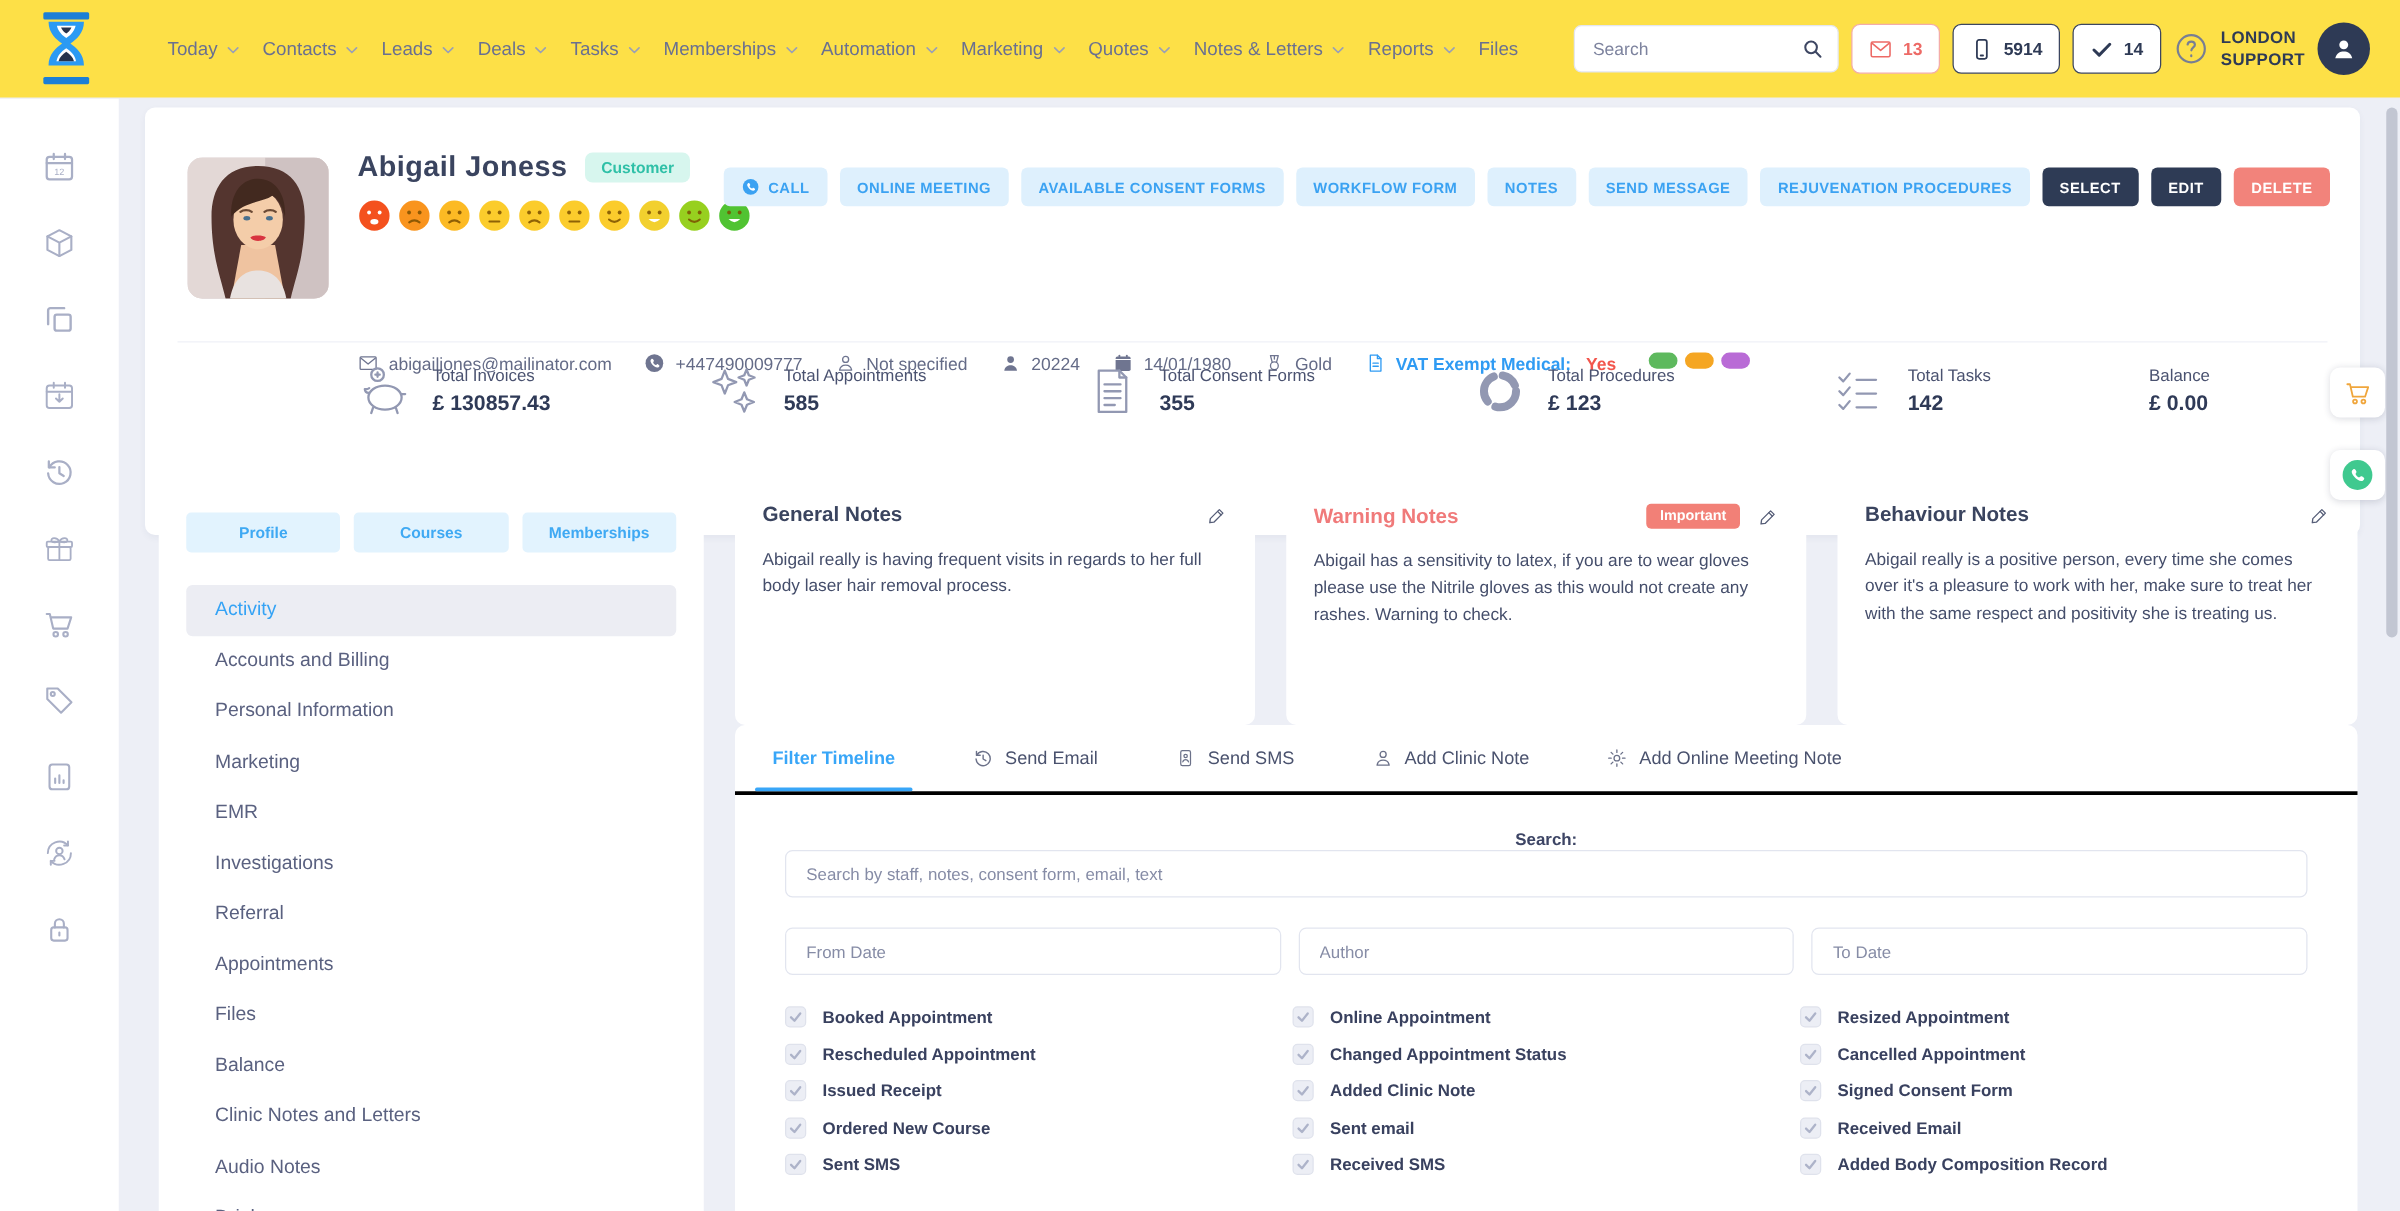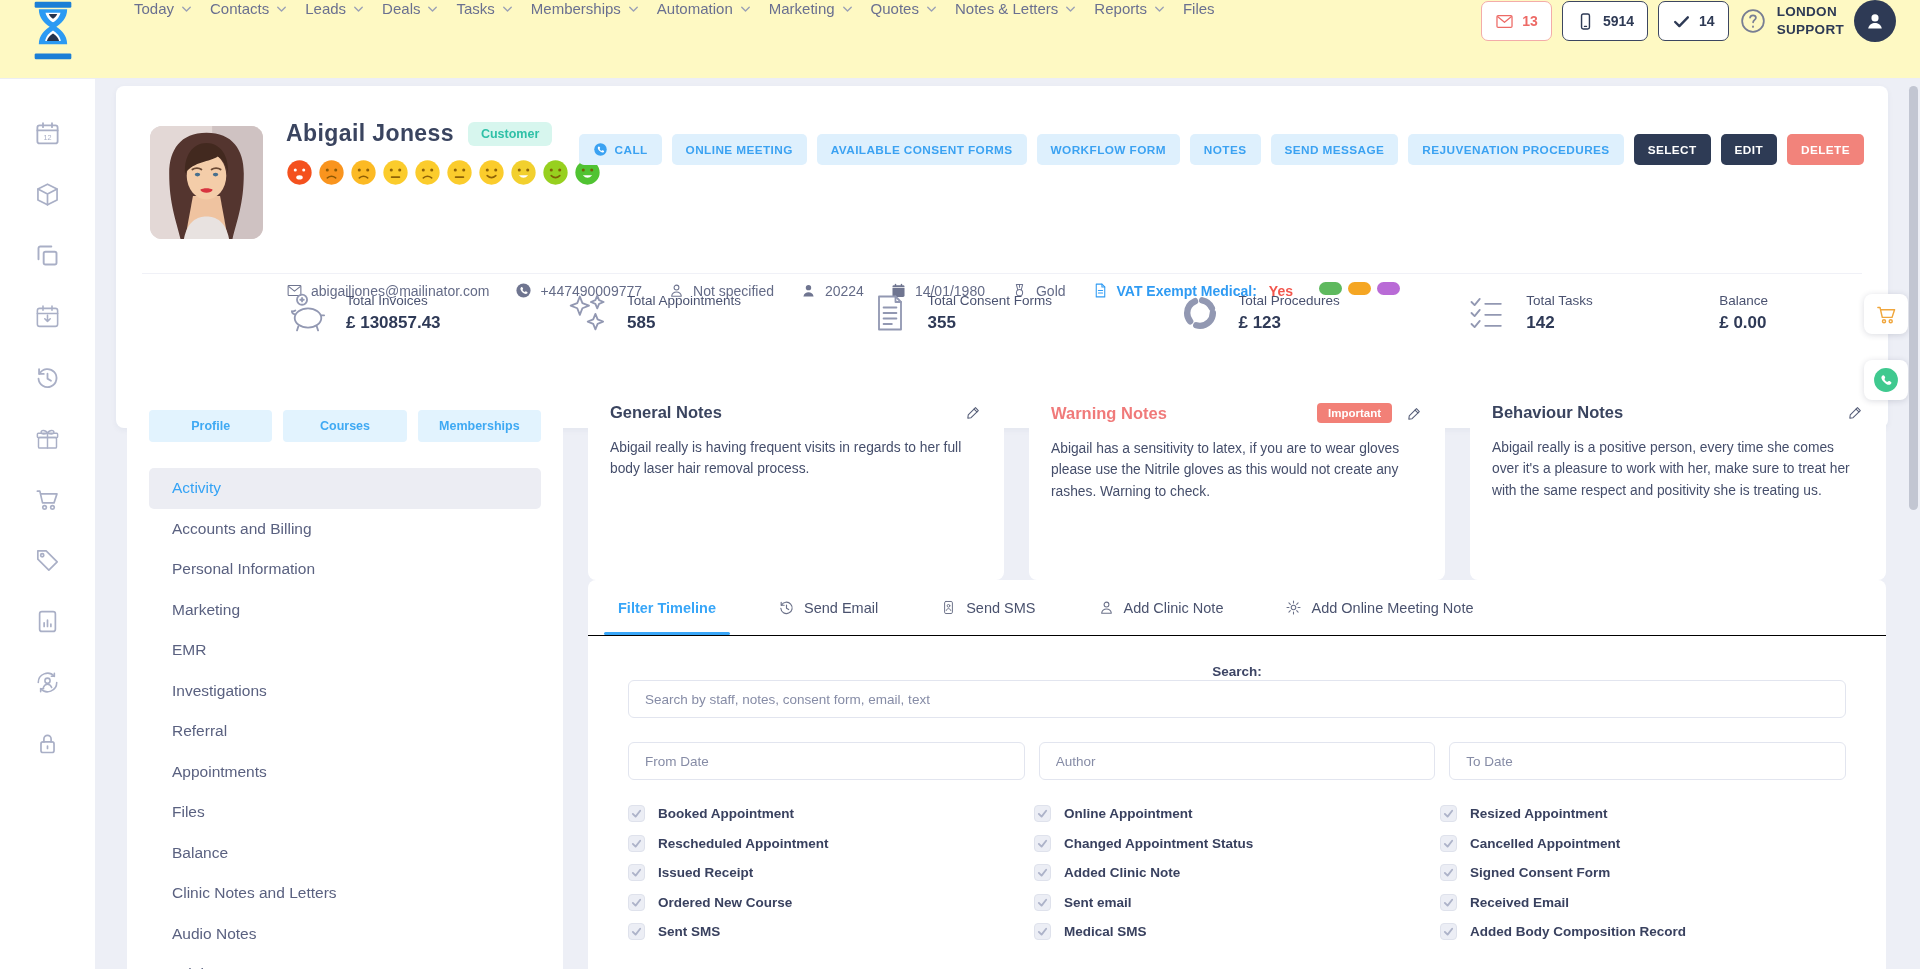--- a/index.html
+++ b/index.html
@@ -2,21 +2,21 @@
 <html><head>
 <meta charset="utf-8">
 <style>
   *{box-sizing:border-box;margin:0;padding:0}
   html,body{width:1920px;height:969px;overflow:hidden}
   body{background:#edeff6;font-family:"Liberation Sans",sans-serif;color:#3a445f;position:relative}
   .icn{display:inline-flex;align-items:center;justify-content:center}
   .icn svg{width:100%;height:100%}
 
   
-  .topbar{position:absolute;top:0;left:0;width:1920px;height:78px;background:#fef9c3;display:flex;align-items:flex-start;z-index:6;box-shadow:0 1px 0 #eceef4}
+  .topbar{position:absolute;top:0;left:0;width:1920px;height:78px;background:#fde047;display:flex;align-items:center;z-index:6;box-shadow:0 1px 0 #eceef4}
   .logo{width:50px;height:62px;margin-left:28px;flex:none}
   .nav{display:flex;align-items:center;gap:18px;margin-left:56px}
   .nav-item{display:flex;align-items:center;gap:7px;font-size:15px;color:#6a7090;font-weight:500;cursor:pointer;white-space:nowrap}
   .nav-item .chev{width:11px;height:9px;color:#9aa0b5;margin-top:2px}
   .top-right{margin-left:auto;display:flex;align-items:center;gap:10px;margin-right:24px}
   .searchbox{display:flex;align-items:center;height:38px;border:1px solid #e4e6ef;border-radius:6px;width:212px;background:#fff}
   .searchbox input{border:none;outline:none;flex:1;min-width:0;padding:0 14px;font-size:14px;color:#4a5270;font-family:inherit;background:transparent}
   .searchbox input::placeholder{color:#7d839e}
   .search-btn{width:40px;height:100%;display:flex;align-items:center;justify-content:center;color:#3e4763;cursor:pointer}
   .search-btn .icn{width:18px;height:18px}
@@ -76,21 +76,21 @@
   .note-title{font-size:16.5px;font-weight:700;color:#3a445f}
   .note-title.warn{color:#f07a7a}
   .note-badge{margin-left:auto;background:#f28077;color:#fff;font-size:11.5px;font-weight:700;padding:4px 11px;border-radius:4px}
   .note-pencil{width:17px;height:17px;color:#565e78;cursor:pointer}
   .note-pencil.solo{margin-left:auto}
   .note-pencil.after-badge{margin-left:14px}
   .note-body{margin-top:15px;font-size:13.8px;line-height:1.55;color:#454e6b}
 
   
   .timeline-card{position:absolute;left:588px;top:580px;width:1298px;height:520px;background:#fff;border-radius:8px}
-  .tl-tabs{height:56px;display:flex;align-items:center;padding:0 30px;gap:62px;border-bottom:1px solid #000000}
+  .tl-tabs{height:56px;display:flex;align-items:center;padding:0 30px;gap:62px;border-bottom:3px solid #000000}
   .tl-tab{display:flex;align-items:center;gap:9px;font-size:14.5px;color:#4a526e;height:100%;position:relative;cursor:pointer;white-space:nowrap}
   .tl-tab .icn{width:17px;height:17px;color:#6b7189}
   .tl-tab.active{color:#38a6f8;font-weight:700}
   .tl-tab.active::after{content:"";position:absolute;left:-14px;right:-14px;bottom:0;height:3px;background:#38a6f8;border-radius:2px}
   .tl-body{padding:28px 40px 0}
   .tl-search-label{text-align:center;font-size:13.5px;color:#3d4565;font-weight:600}
   .tl-input{width:100%;height:38px;border:1px solid #e2e5ef;border-radius:6px;padding:0 16px;font-size:13.5px;color:#4a5270;font-family:inherit;outline:none;background:#fff}
   .tl-input::placeholder{color:#868ca6}
   .tl-search{margin-top:1px}
   .tl-filter-row{display:flex;gap:14px;margin-top:24px}
@@ -211,20 +211,31 @@
             <path d="M2 3l5 5 5-5"></path>
           </svg>
         </span>
     </div>
       <div class="nav-item">
       <span>Files</span>
 
     </div>
     </nav>
   <div class="top-right">
+    <div class="searchbox">
+      <input placeholder="Search" style="">
+      <span class="search-btn">
+          <span class="icn">
+            <svg viewBox="0 0 24 24" fill="none" stroke="currentColor" stroke-width="2.2" stroke-linecap="round" stroke-linejoin="round">
+              <circle cx="10.5" cy="10.5" r="6.2"></circle>
+              <path d="M15.3 15.3L20.5 20.5"></path>
+            </svg>
+          </span>
+        </span>
+    </div>
     <div class="pill-btn pill-mail">
       <span class="icn">
           <svg viewBox="0 0 24 24" fill="none" stroke="currentColor" stroke-width="1.6" stroke-linecap="round" stroke-linejoin="round">
             <rect x="2.5" y="4.5" width="19" height="15" rx="1.5"></rect>
             <path d="M3.5 6l8.5 7 8.5-7"></path>
           </svg>
         </span>
       <span>13</span>
     </div>
     <div class="pill-btn pill-dark">
@@ -851,21 +862,21 @@
       <span>Sent SMS</span>
     </label>
         <label class="check-item">
       <span class="checkbox">
         <span class="icn">
               <svg viewBox="0 0 12 12" fill="none" stroke="currentColor" stroke-width="2" stroke-linecap="round" stroke-linejoin="round">
                 <path d="M2 6.4l3 3 5-6.4"></path>
               </svg>
             </span>
       </span>
-      <span>Medical SMS</span>
+      <span>Received SMS</span>
     </label>
         <label class="check-item">
       <span class="checkbox">
         <span class="icn">
               <svg viewBox="0 0 12 12" fill="none" stroke="currentColor" stroke-width="2" stroke-linecap="round" stroke-linejoin="round">
                 <path d="M2 6.4l3 3 5-6.4"></path>
               </svg>
             </span>
       </span>
       <span>Added Body Composition Record</span>

